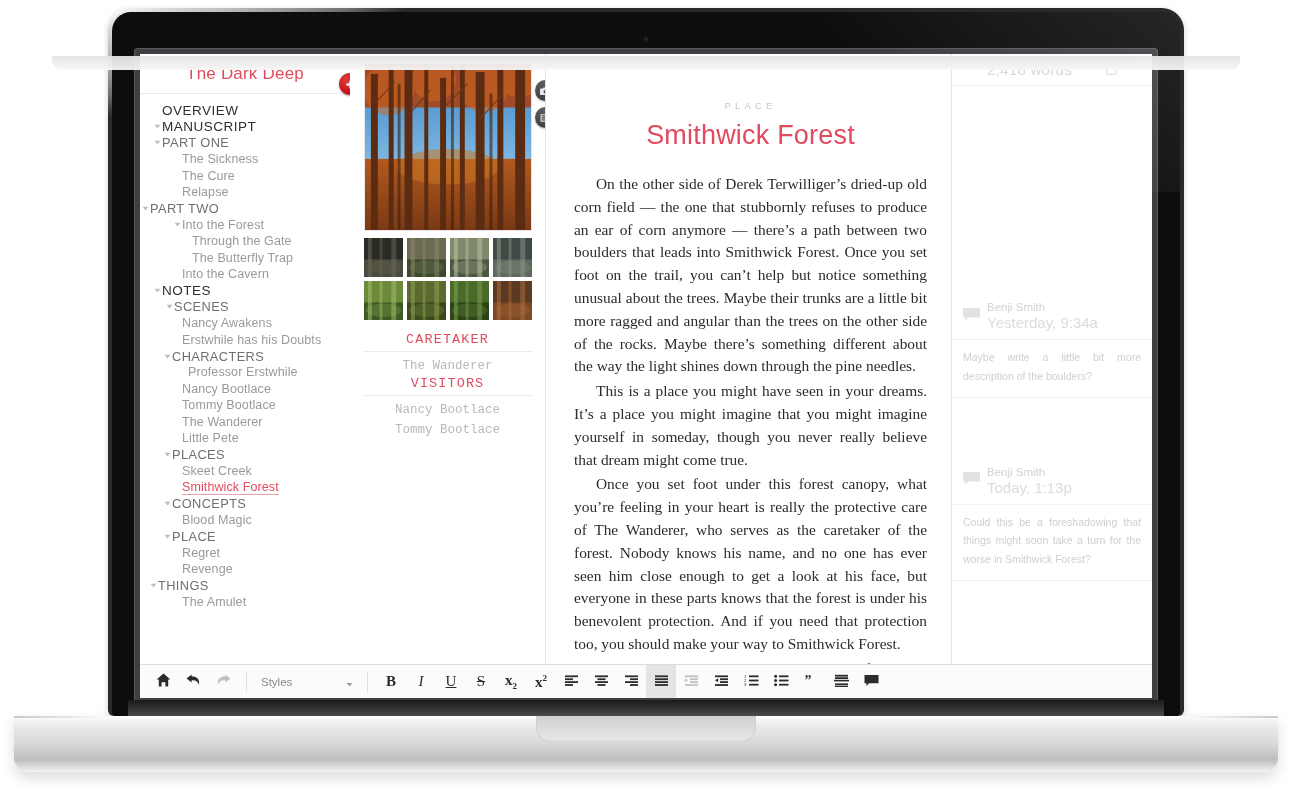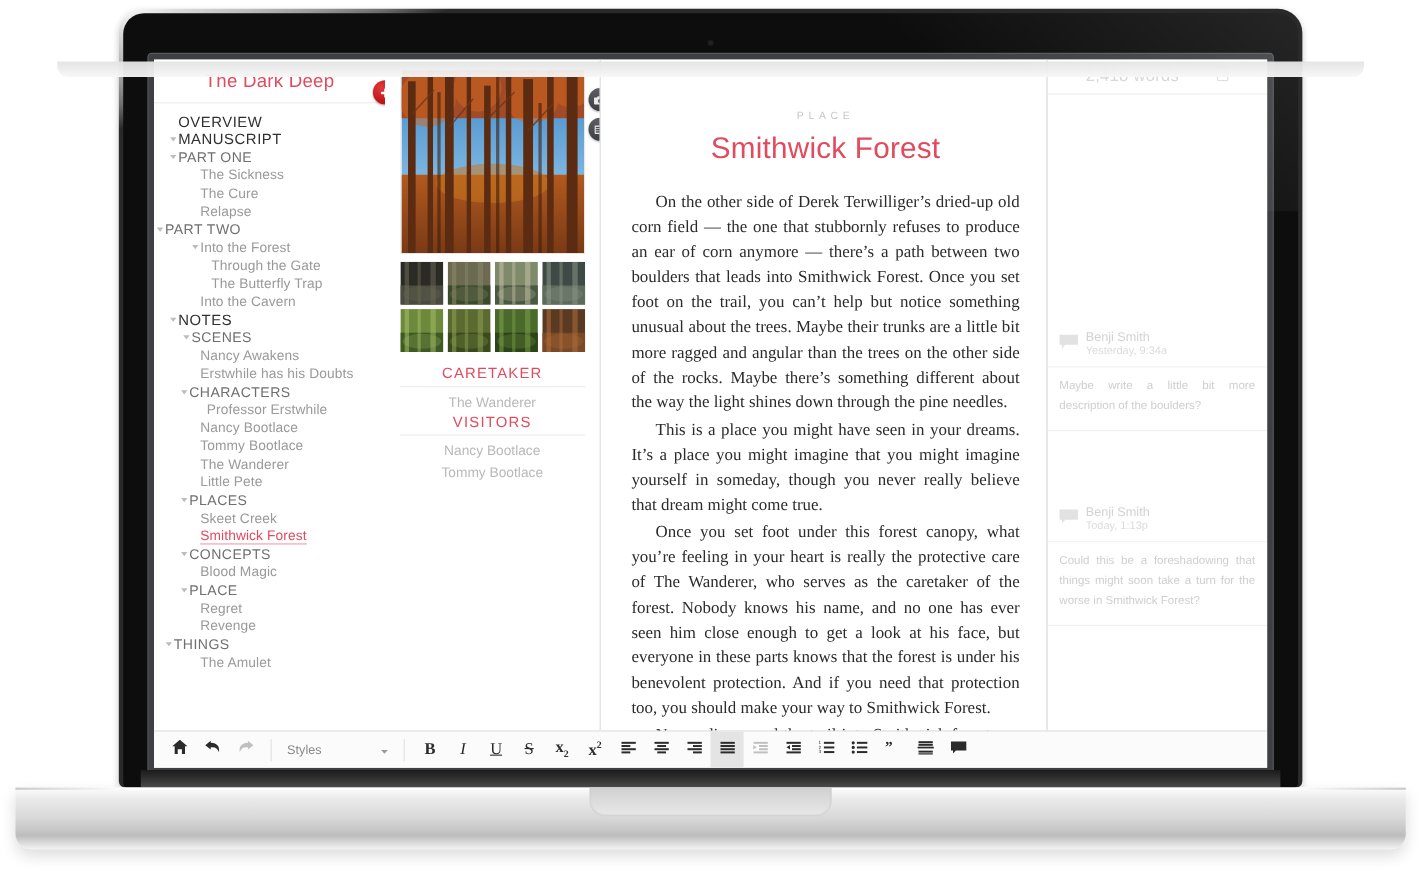--- a/index.html
+++ b/index.html
@@ -118,21 +118,21 @@
   .lvl-sub > .nlabel { color: #6f6f6f; font-size: 12.8px; letter-spacing: .4px; }
   .node.selected > .nlabel {
     color: #e24a5e; border-bottom: 1px solid #e9a0ab;
   }
 
   
   .cardcol { width: 196px; flex: 0 0 196px; position: relative; border-right: 1px solid #e7e5e5; }
   .hero { margin: 9px auto 0; width: 168px; height: 168px; display: block; border: 1px solid #e7e5e5; }
   .thumbs { width: 168px; margin: 7px auto 0; display: grid; grid-template-columns: repeat(4, 1fr); gap: 4px; }
   .thumbs .t { width: 100%; aspect-ratio: 1/1; display: block; }
-  .meta { width: 168px; margin: 12px auto 0; }
+  .meta { width: 168px; margin: 12px auto 0; font-family: Liberation Mono, monospace; }
   .meta-h {
     text-align: center; color: #e24a5e; font-size: 13.5px; letter-spacing: 1.1px;
     padding-bottom: 4px; border-bottom: 1px solid #ececec; margin-bottom: 4px;
   }
   .meta-v { text-align: center; color: #b9b9b9; font-size: 12.5px; padding: 3px 0; }
 
   .photo-tools {
     position: absolute; right: -11px; top: 26px; display: flex; flex-direction: column; gap: 6px; z-index: 18;
   }
   .ptool {
@@ -161,21 +161,21 @@
   .commentcol { width: 200px; flex: 0 0 200px; display: flex; flex-direction: column; }
   .words-bar {
     height: 32px; flex: 0 0 32px; display: flex; align-items: center; justify-content: center;
     gap: 34px; border-bottom: 1px solid #f0eeee; padding: 0 12px;
   }
   .words-text { color: #d6d6d6; font-size: 15px; letter-spacing: .3px; }
   .cbody { flex: 1 1 auto; overflow: hidden; position: relative; }
   .comment { border-bottom: 1px solid #f0eeee; }
   .comment-hd { display: flex; align-items: center; gap: 7px; padding: 7px 10px 6px 11px; border-bottom: 1px solid #f2f0f0; }
   .c-author { color: #d2d2d2; font-size: 11.5px; line-height: 1.25; }
-  .c-time { color: #dcdcdc; font-size: 10px; line-height: 1.25; }
+  .c-time { color: #dcdcdc; font-size: 15px; line-height: 1.25; }
   .comment-bd { padding: 8px 11px 12px; color: #cfcfcf; font-size: 10.5px; line-height: 1.75; text-align: justify; }
   .spacer-top { height: 207px; }
   .spacer-mid { height: 60px; }
 
   
   .toolbar {
     height: 34px; flex: 0 0 34px; background: #fbfbfb;
     border-top: 1px solid #ddd;
     display: flex; align-items: center; padding: 0 8px; gap: 0;
   }

